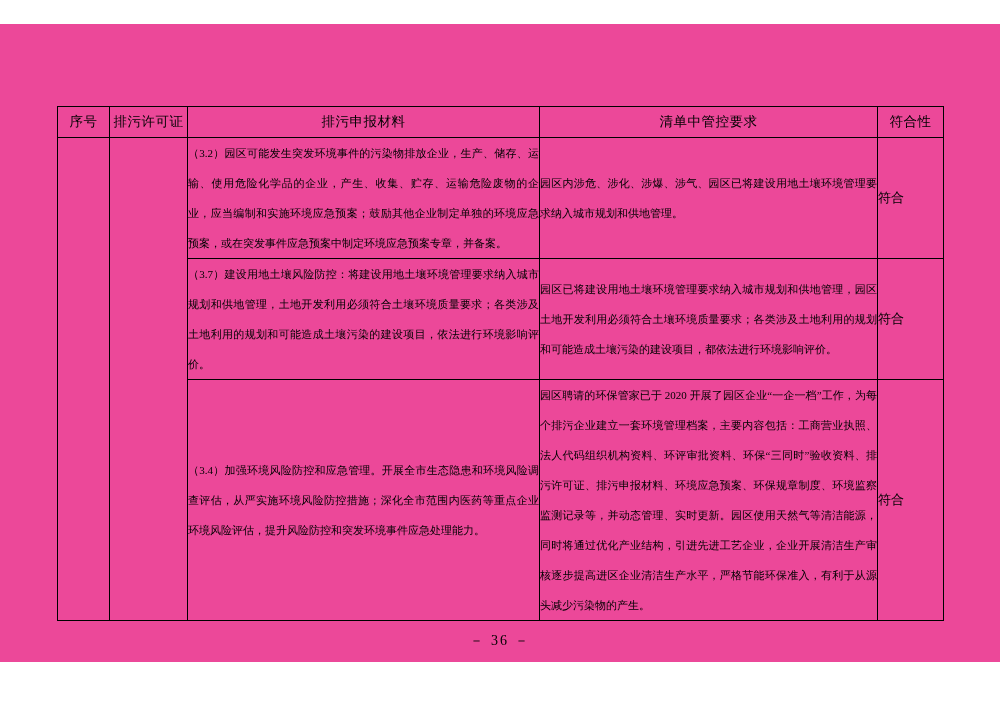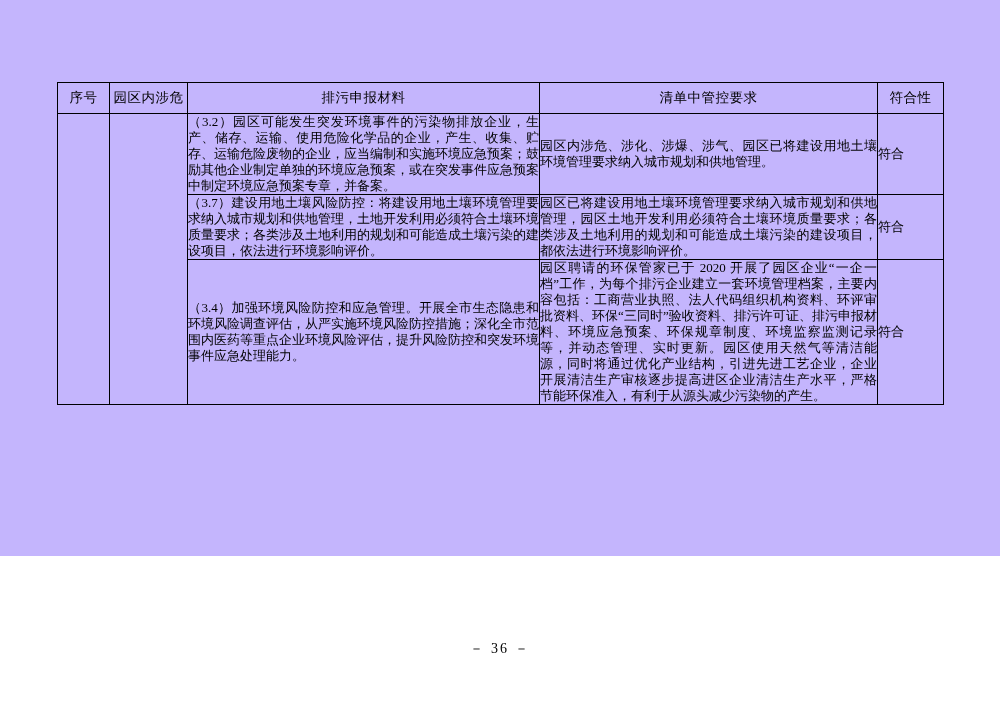--- a/index.html
+++ b/index.html
@@ -10,23 +10,24 @@
     width: 1000px;
     height: 706px;
     background: #ffffff;
     font-family: "Liberation Serif", "DejaVu Serif", serif;
     color: #000000;
     overflow: hidden;
   }
   .page {
     position: relative;
     width: 1000px;
-    height: 556px;
-    background: #c4b5fd;
+    height: 638px;
+    background: #ec4899;
     box-sizing: border-box;
+    margin-top: 24px;
   }
   .table-wrap {
     position: absolute;
     left: 57px;
     top: 82px;
     width: 886px;
   }
   table.doc-table {
     border-collapse: collapse;
     width: 886px;
@@ -44,42 +45,42 @@
     text-align: center;
     letter-spacing: 0.5px;
   }
   .col-seq { width: 52px; }
   .col-dim { width: 78px; }
   .col-req { width: 352px; }
   .col-sit { width: 338px; }
   .col-conf { width: 66px; }
 
   td.cell-text {
-    font-size: 13px;
-    line-height: 16px;
+    font-size: 11px;
+    line-height: 30px;
     padding: 8px 10px 8px 10px;
     text-align: justify;
     text-justify: inter-ideograph;
     vertical-align: top;
   }
   td.cell-text.mid {
     vertical-align: middle;
   }
   td.cell-center {
     text-align: left;
     font-size: 13px;
     vertical-align: middle;
   }
   td.cell-empty {
     text-align: center;
   }
   .footer {
     position: absolute;
     left: 0;
-    top: 640px;
+    top: 608px;
     width: 1000px;
     text-align: center;
     font-size: 14px;
     letter-spacing: 2px;
   }
 </style>
 </head>
 <body>
 
 <div class="page">
@@ -89,21 +90,21 @@
       <colgroup>
         <col class="col-seq">
         <col class="col-dim">
         <col class="col-req">
         <col class="col-sit">
         <col class="col-conf">
       </colgroup>
       <thead>
         <tr>
           <th>序号</th>
-          <th>园区内涉危</th>
+          <th>排污许可证</th>
           <th>排污申报材料</th>
           <th>清单中管控要求</th>
           <th>符合性</th>
         </tr>
       </thead>
       <tbody>
         <tr>
           <td class="cell-empty" rowspan="3"></td>
           <td class="cell-empty" rowspan="3"></td>
           <td class="cell-text">（3.2）园区可能发生突发环境事件的污染物排放企业，生产、储存、运输、使用危险化学品的企业，产生、收集、贮存、运输危险废物的企业，应当编制和实施环境应急预案；鼓励其他企业制定单独的环境应急预案，或在突发事件应急预案中制定环境应急预案专章，并备案。</td>

